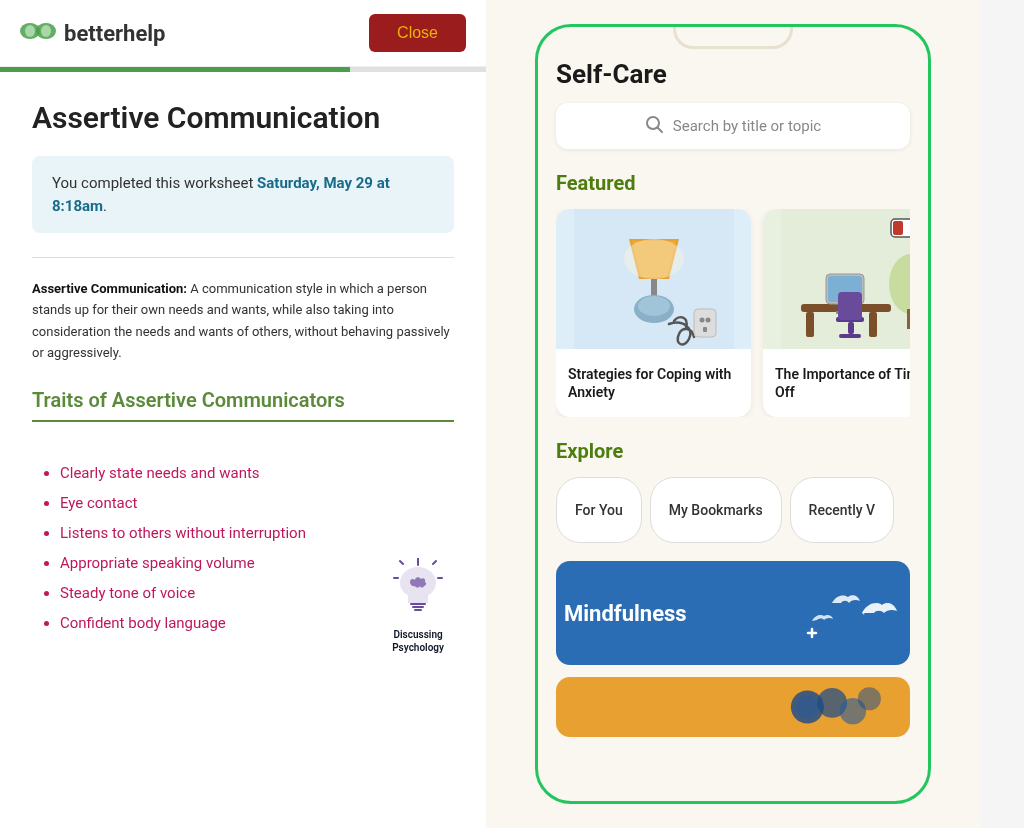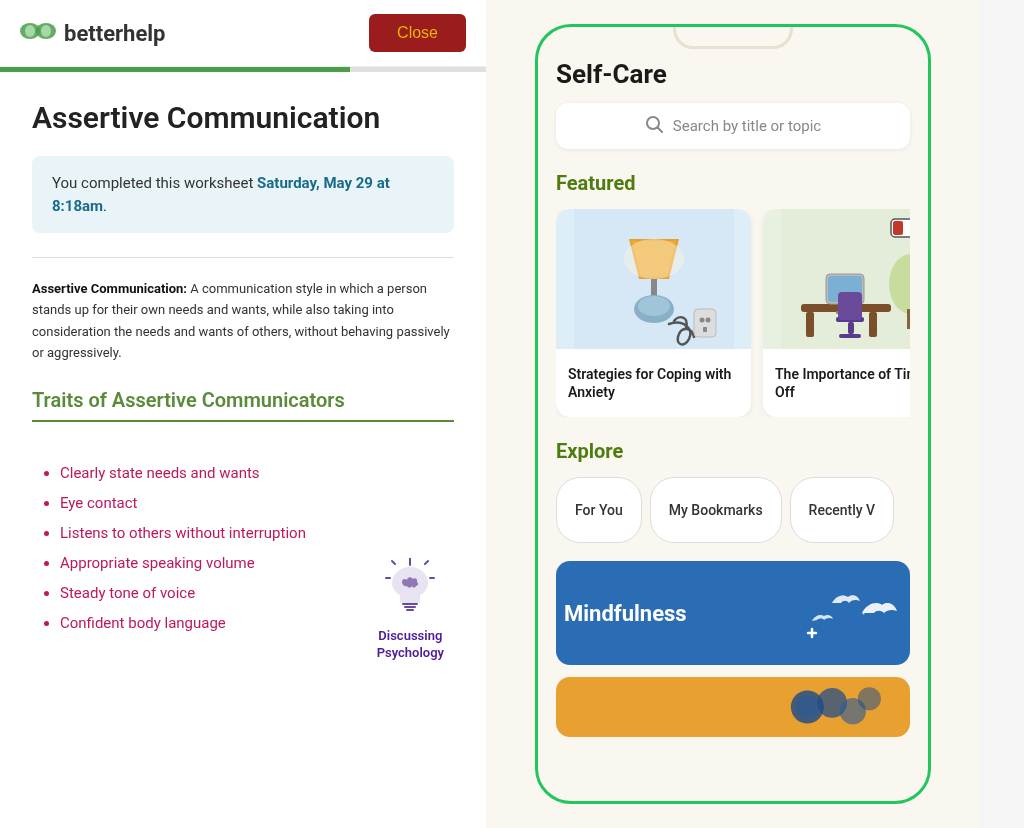--- a/index.html
+++ b/index.html
@@ -156,22 +156,22 @@
     }
 
     .bulb-icon {
       font-size: 42px;
       color: #6b4a9e;
       position: relative;
     }
 
     .badge-label {
       text-align: center;
-      font-size: 13px;
-      color: #4c1d95;
+      font-size: 10px;
+      color: #0f172a;
       font-weight: 600;
       line-height: 1.3;
       margin-top: 2px;
     }
 
     
     .right-panel {
       width: 494px;
       background: #faf6f0;
       display: flex;

